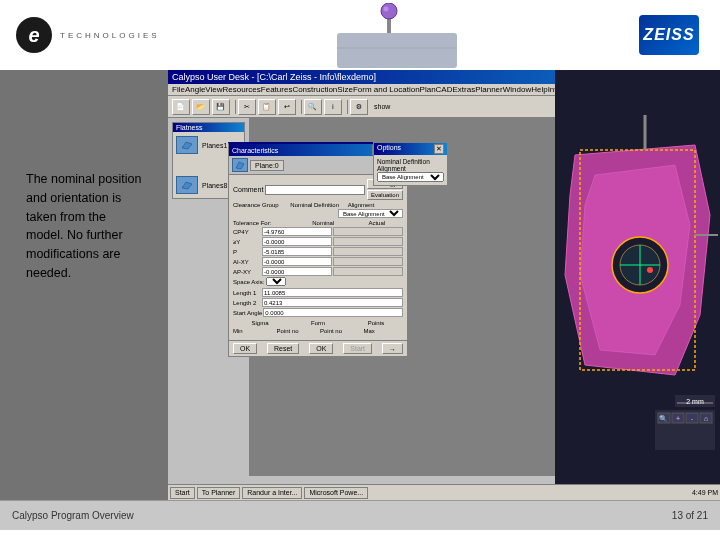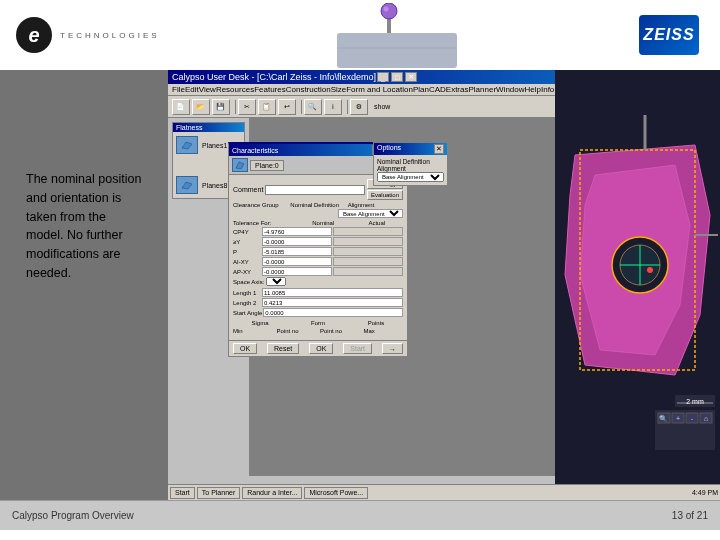--- a/index.html
+++ b/index.html
@@ -142,20 +142,21 @@
       background: #c0c0c0;
     }
 
     .calypso-titlebar {
       background: linear-gradient(to right, #000080, #1084d0);
       color: white;
       font-size: 9px;
       padding: 2px 4px;
       display: flex;
       align-items: center;
+      justify-content: space-between;
     }
 
     .calypso-menubar {
       background: #d4d0c8;
       font-size: 8px;
       padding: 1px 4px;
       display: flex;
       border-bottom: 1px solid #808080;
     }
 
@@ -497,21 +498,21 @@
         <span>Calypso User Desk - [C:\Carl Zeiss - Info\flexdemo]</span>
         <div style="display:flex;gap:1px;">
           <span class="win-btn">_</span>
           <span class="win-btn">□</span>
           <span class="win-btn">✕</span>
         </div>
       </div>
 
       <div class="calypso-menubar">
         <span>File</span>
-        <span>Edit</span>
+        <span>Angle</span>
         <span>View</span>
         <span>Resources</span>
         <span>Features</span>
         <span>Construction</span>
         <span>Size</span>
         <span>Form and Location</span>
         <span>Plan</span>
         <span>CAD</span>
         <span>Extras</span>
         <span>Planner</span>

